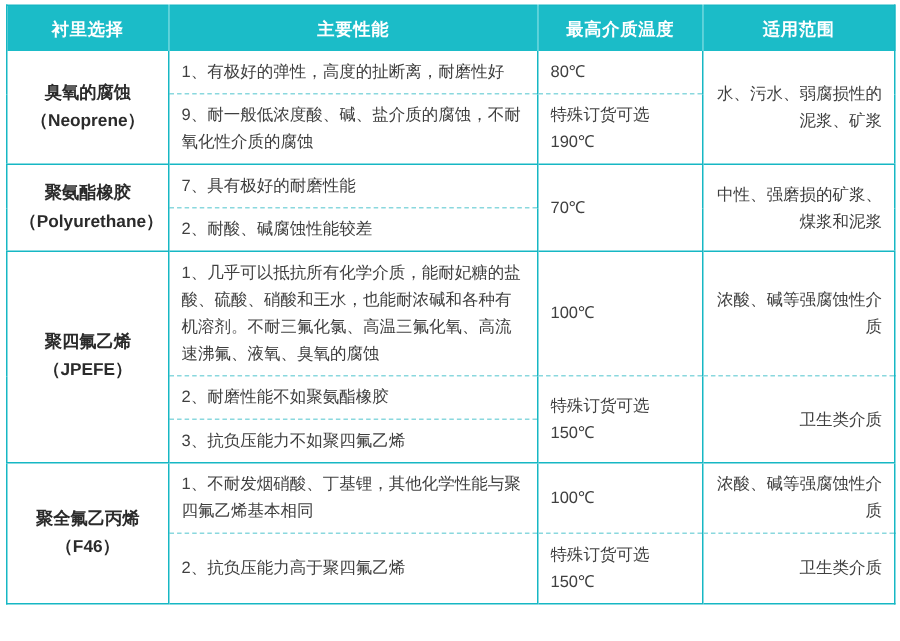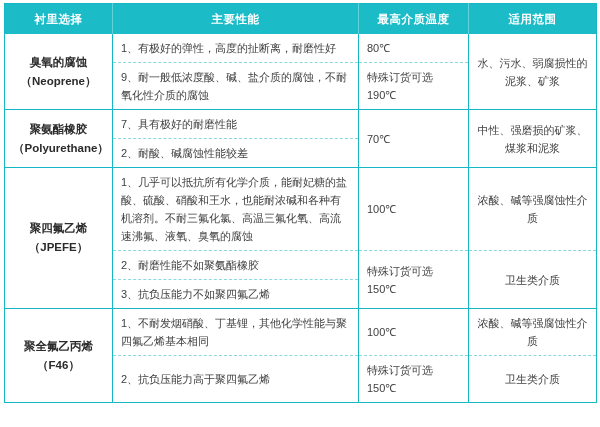--- a/index.html
+++ b/index.html
@@ -58,21 +58,21 @@
     font-size: 11.5px;
     line-height: 19px;
   }
   td.center {
     text-align: left;
   }
   td.perf {
     text-align: left;
   }
   td.scope {
-    text-align: center;
+    text-align: right;
     line-height: 18px;
   }
   
   tr.group-top > td {
     border-top: 1px solid #16b7c4;
   }
   
   td.vsep {
     border-right: 1px solid #16b7c4;
   }

